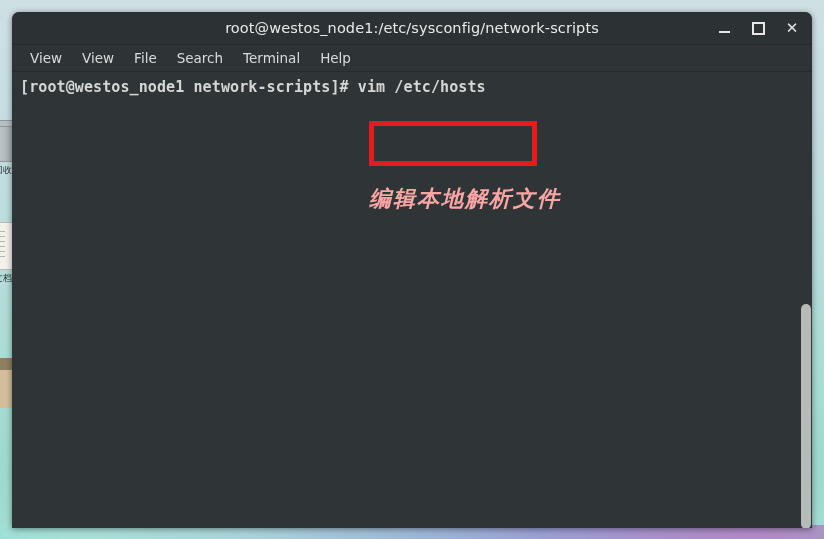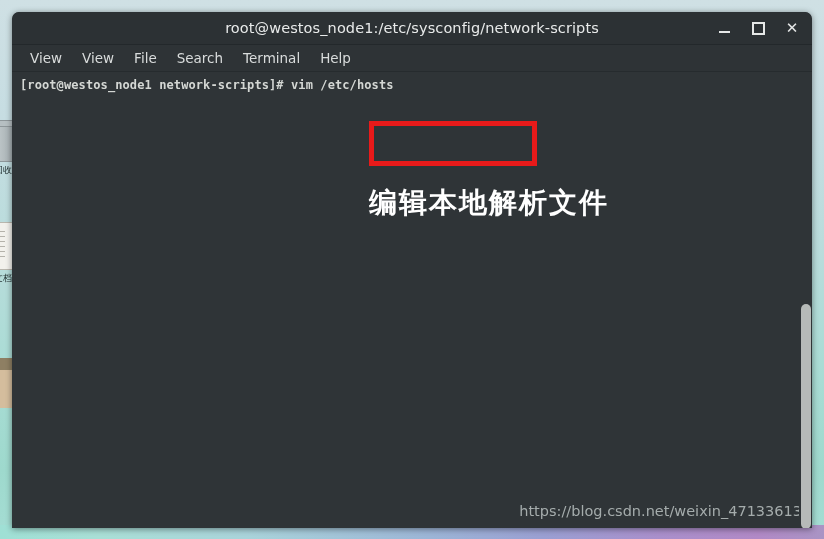--- a/index.html
+++ b/index.html
@@ -189,21 +189,21 @@
     background: #2f3437;
     overflow: hidden;
   }
 
   .term-line {
     position: absolute;
     left: 8px;
     top: 6px;
     white-space: pre;
     font-family: "DejaVu Sans Mono", monospace;
-    font-size: 12px;
+    font-size: 15px;
     font-weight: bold;
     color: #d4d7d4;
     letter-spacing: 0.1px;
     text-align: right;
   }
   .term-line .cmd {
     color: #d4d7d4;
   }
 
   
@@ -216,26 +216,27 @@
     border: 5px solid #e81a1a;
     box-sizing: border-box;
     pointer-events: none;
   }
 
   
   .red-note {
     position: absolute;
     left: 357px;
     top: 112px;
-    color: #ffffff;
-    font-size: 28px;
+    color: #fca5a5;
+    font-size: 22px;
     font-weight: bold;
     font-family: "DejaVu Sans", sans-serif;
     letter-spacing: 2px;
     white-space: nowrap;
+    font-style: italic;
   }
 
   
   .watermark {
     position: absolute;
     right: 10px;
     bottom: 10px;
     color: #a5acac;
     font-size: 14.5px;
     font-family: "DejaVu Sans", sans-serif;
@@ -312,21 +313,20 @@
     </div>
 
     <div class="term-body">
 
       <div class="term-line"><span>[root@westos_node1 network-scripts]#</span><span class="cmd"> vim /etc/hosts</span></div>
 
       <div class="red-box"></div>
 
       <div class="red-note">编辑本地解析文件</div>
 
-      <div class="watermark">https://blog.csdn.net/weixin_47133613</div>
 
       <div class="scrollbar-track">
         <div class="scrollbar-thumb"></div>
       </div>
 
     </div>
   </div>
 </div>
 
 </body></html>

